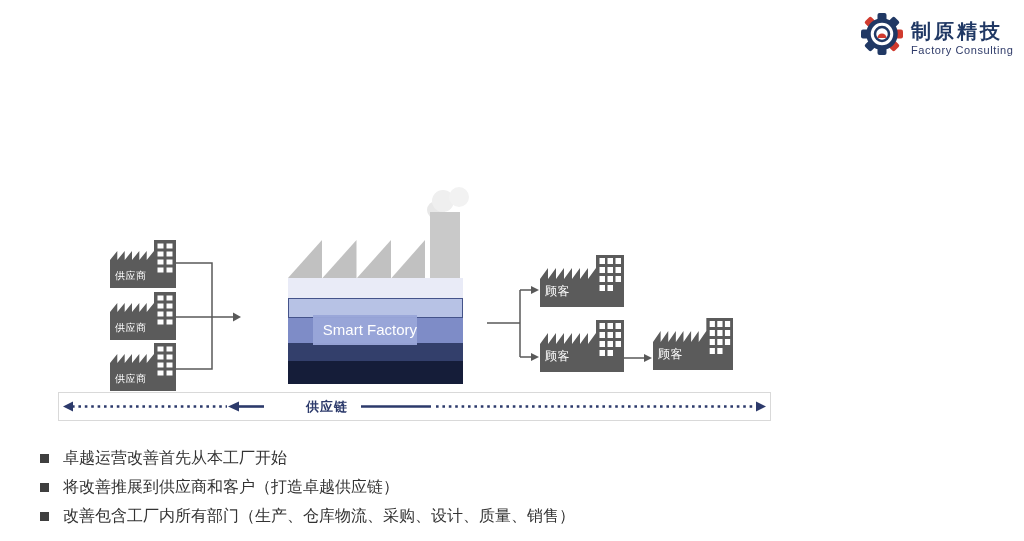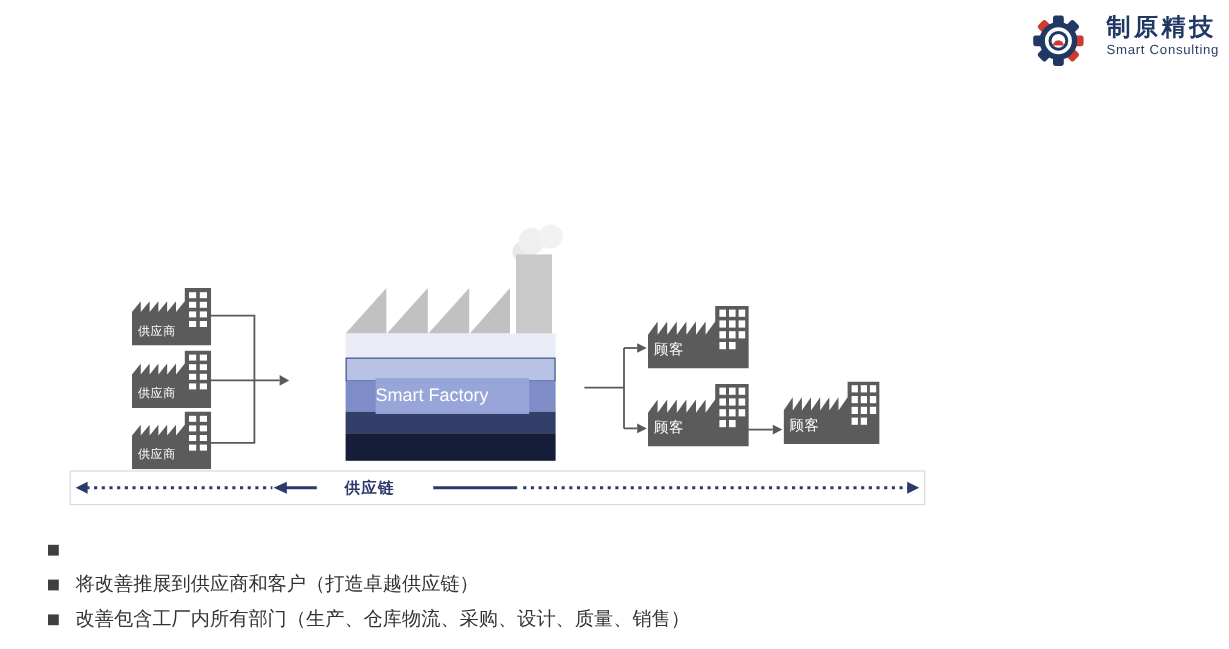--- a/index.html
+++ b/index.html
@@ -5,45 +5,45 @@
   html,body{margin:0;padding:0;background:#fff;}
   .slide{position:relative;width:1024px;height:541px;background:#fff;overflow:hidden;
          font-family:"Liberation Sans",sans-serif;}
   .abs{position:absolute;}
 
   
   .title{left:38px;top:66px;font-size:29px;font-weight:bold;color:#2F3B69;letter-spacing:1px;}
   .subtitle{left:38px;top:103px;font-size:28px;font-weight:bold;color:#C2C2C2;letter-spacing:1px;}
 
   
-  .logo{left:860px;top:12px;display:flex;align-items:flex-start;gap:18px;}
+  .logo{left:860px;top:12px;display:flex;align-items:flex-end;gap:7px;}
   .logo-text{display:flex;flex-direction:column;justify-content:center;}
   .brand-cn{font-size:20px;font-weight:bold;color:#203864;letter-spacing:3px;line-height:1.1;}
   .brand-en{font-size:11px;color:#2F3B69;letter-spacing:0.6px;margin-top:2px;}
 
   
   .factory{position:absolute;}
   .factory .flabel{position:absolute;left:5px;bottom:5px;color:#fff;font-size:10px;letter-spacing:0.5px;}
   .factory.customer .flabel{font-size:12px;bottom:7px;}
 
   
   .cfactory{left:288px;top:188px;width:175px;height:196px;}
   .cf-top{position:absolute;left:0;top:0;overflow:visible;}
   .band{position:absolute;left:0;width:175px;box-sizing:border-box;}
   .b1{top:90px;height:20px;background:#E9EBF7;}
   .b2{top:110px;height:20px;background:#B7C2E5;border:1px solid #44538A;}
   .b3{top:130px;height:25px;background:#7E8CC7;}
   .b4{top:155px;height:18px;background:#333F6B;}
   .b5{top:173px;height:23px;background:#151D39;}
-  .smart-label{position:absolute;left:25px;top:127px;width:128px;height:30px;
-    background:rgba(153,165,216,0.96);color:#fff;font-size:15px;text-align:left;line-height:30px;}
+  .smart-label{position:absolute;left:25px;top:127px;width:104px;height:30px;
+    background:rgba(153,165,216,0.96);color:#fff;font-size:15px;text-align:right;line-height:30px;}
 
   
   .sc-bar{left:58px;top:392px;width:711px;height:27px;border:1px solid #D9D9D9;background:#fff;box-sizing:content-box;}
-  .sc-label{position:absolute;left:228px;top:5px;width:80px;
+  .sc-label{position:absolute;left:228px;top:5px;width:80px;text-align:center;
     font-size:13px;font-weight:bold;color:#2C3A6B;letter-spacing:1px;}
 
   
   .bullets{left:40px;top:444px;list-style:none;margin:0;padding:0;}
   .bullets li{display:flex;align-items:center;height:29px;gap:14px;font-size:16px;color:#333;}
   .sq{width:9px;height:9px;background:#3F3F3F;flex:0 0 auto;}
 </style>
 </head>
 <body>
 
@@ -76,21 +76,21 @@
         <g transform="rotate(315)">
             <rect x="-4.5" y="-21" width="9" height="9" rx="2" fill="#D03A2E"></rect>
           </g>
         <circle cx="0" cy="0" r="13.5" fill="#fff" stroke="#203864" stroke-width="4.5"></circle>
         <circle cx="0" cy="0" r="7" fill="#fff" stroke="#203864" stroke-width="2.5"></circle>
         <path d="M-4.5,4 A4.5,4.5 0 0 1 4.5,4 Z" fill="#D03A2E"></path>
       </g>
     </svg>
     <div class="logo-text">
       <span class="brand-cn">制原精技</span>
-      <span class="brand-en">Smart Consulting</span>
+      <span class="brand-en">Factory Consulting</span>
     </div>
   </div>
 
 
   <svg class="abs" style="left:0;top:0;pointer-events:none;" width="1024" height="541">
     <g stroke="#595959" stroke-width="1.5" fill="none">
       <polyline points="175,263 212,263 212,369 175,369"></polyline>
       <line x1="175" y1="317" x2="233" y2="317"></line>
       <line x1="487" y1="323" x2="520" y2="323"></line>
       <line x1="520" y1="290" x2="520" y2="357"></line>
@@ -247,20 +247,21 @@
         <polygon points="169,13.5 180,8.5 180,18.5"></polygon>
         <polygon points="707,13.5 697,8.5 697,18.5"></polygon>
       </g>
     </svg>
     <span class="sc-label">供应链</span>
   </div>
 
   <ul class="abs bullets">
     <li>
       <span class="sq"></span>
+      <span>卓越运营改善首先从本工厂开始</span>
     </li>
     <li>
       <span class="sq"></span>
       <span>将改善推展到供应商和客户（打造卓越供应链）</span>
     </li>
     <li>
       <span class="sq"></span>
       <span>改善包含工厂内所有部门（生产、仓库物流、采购、设计、质量、销售）</span>
     </li>
   </ul>

